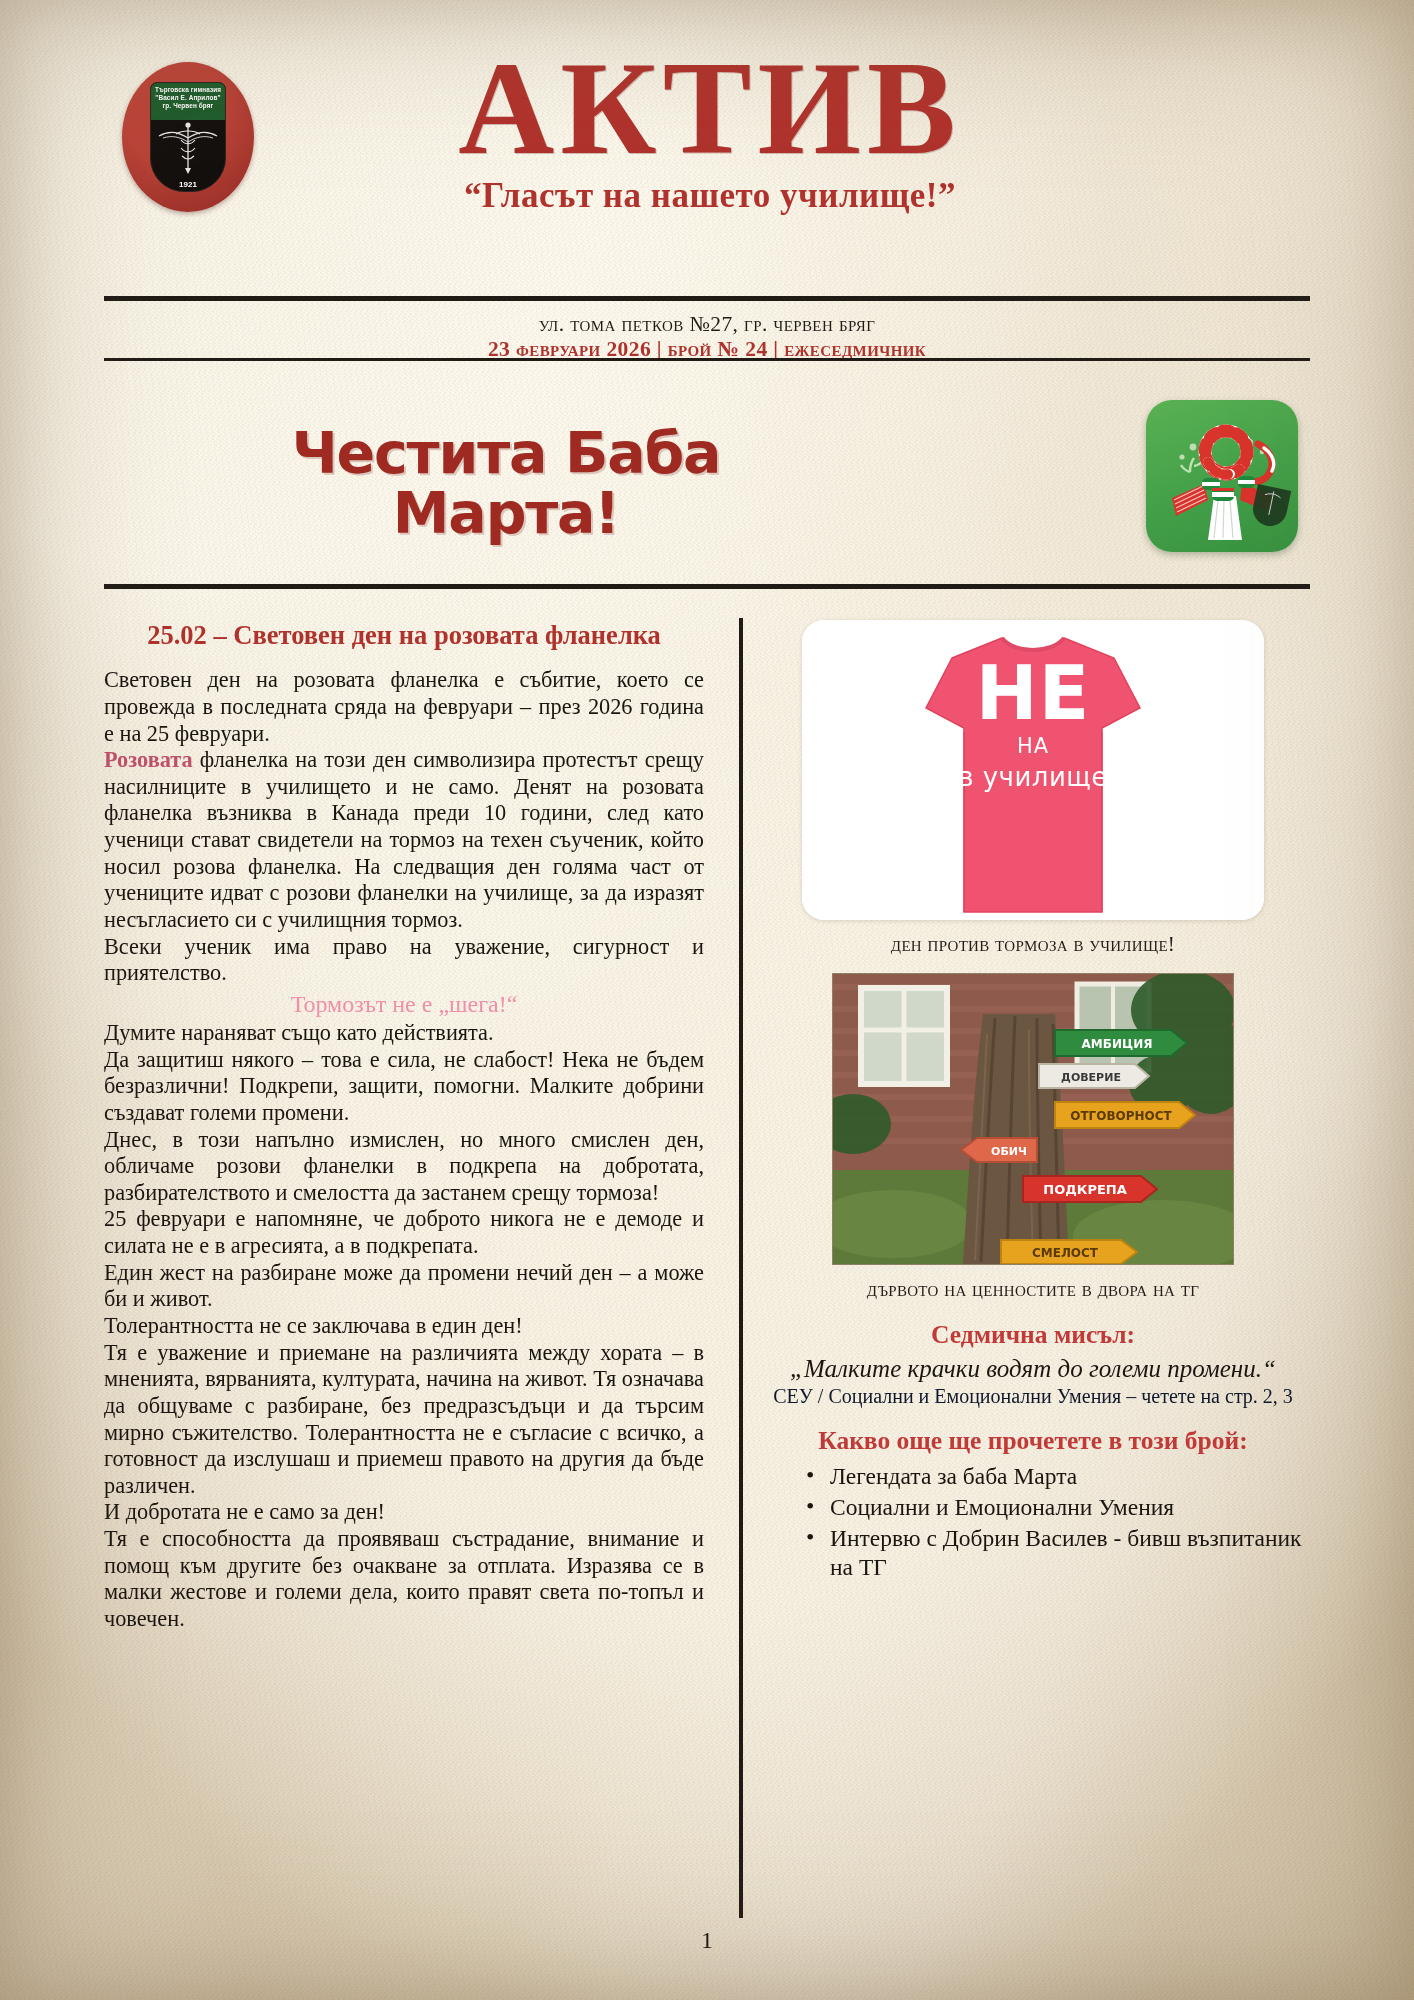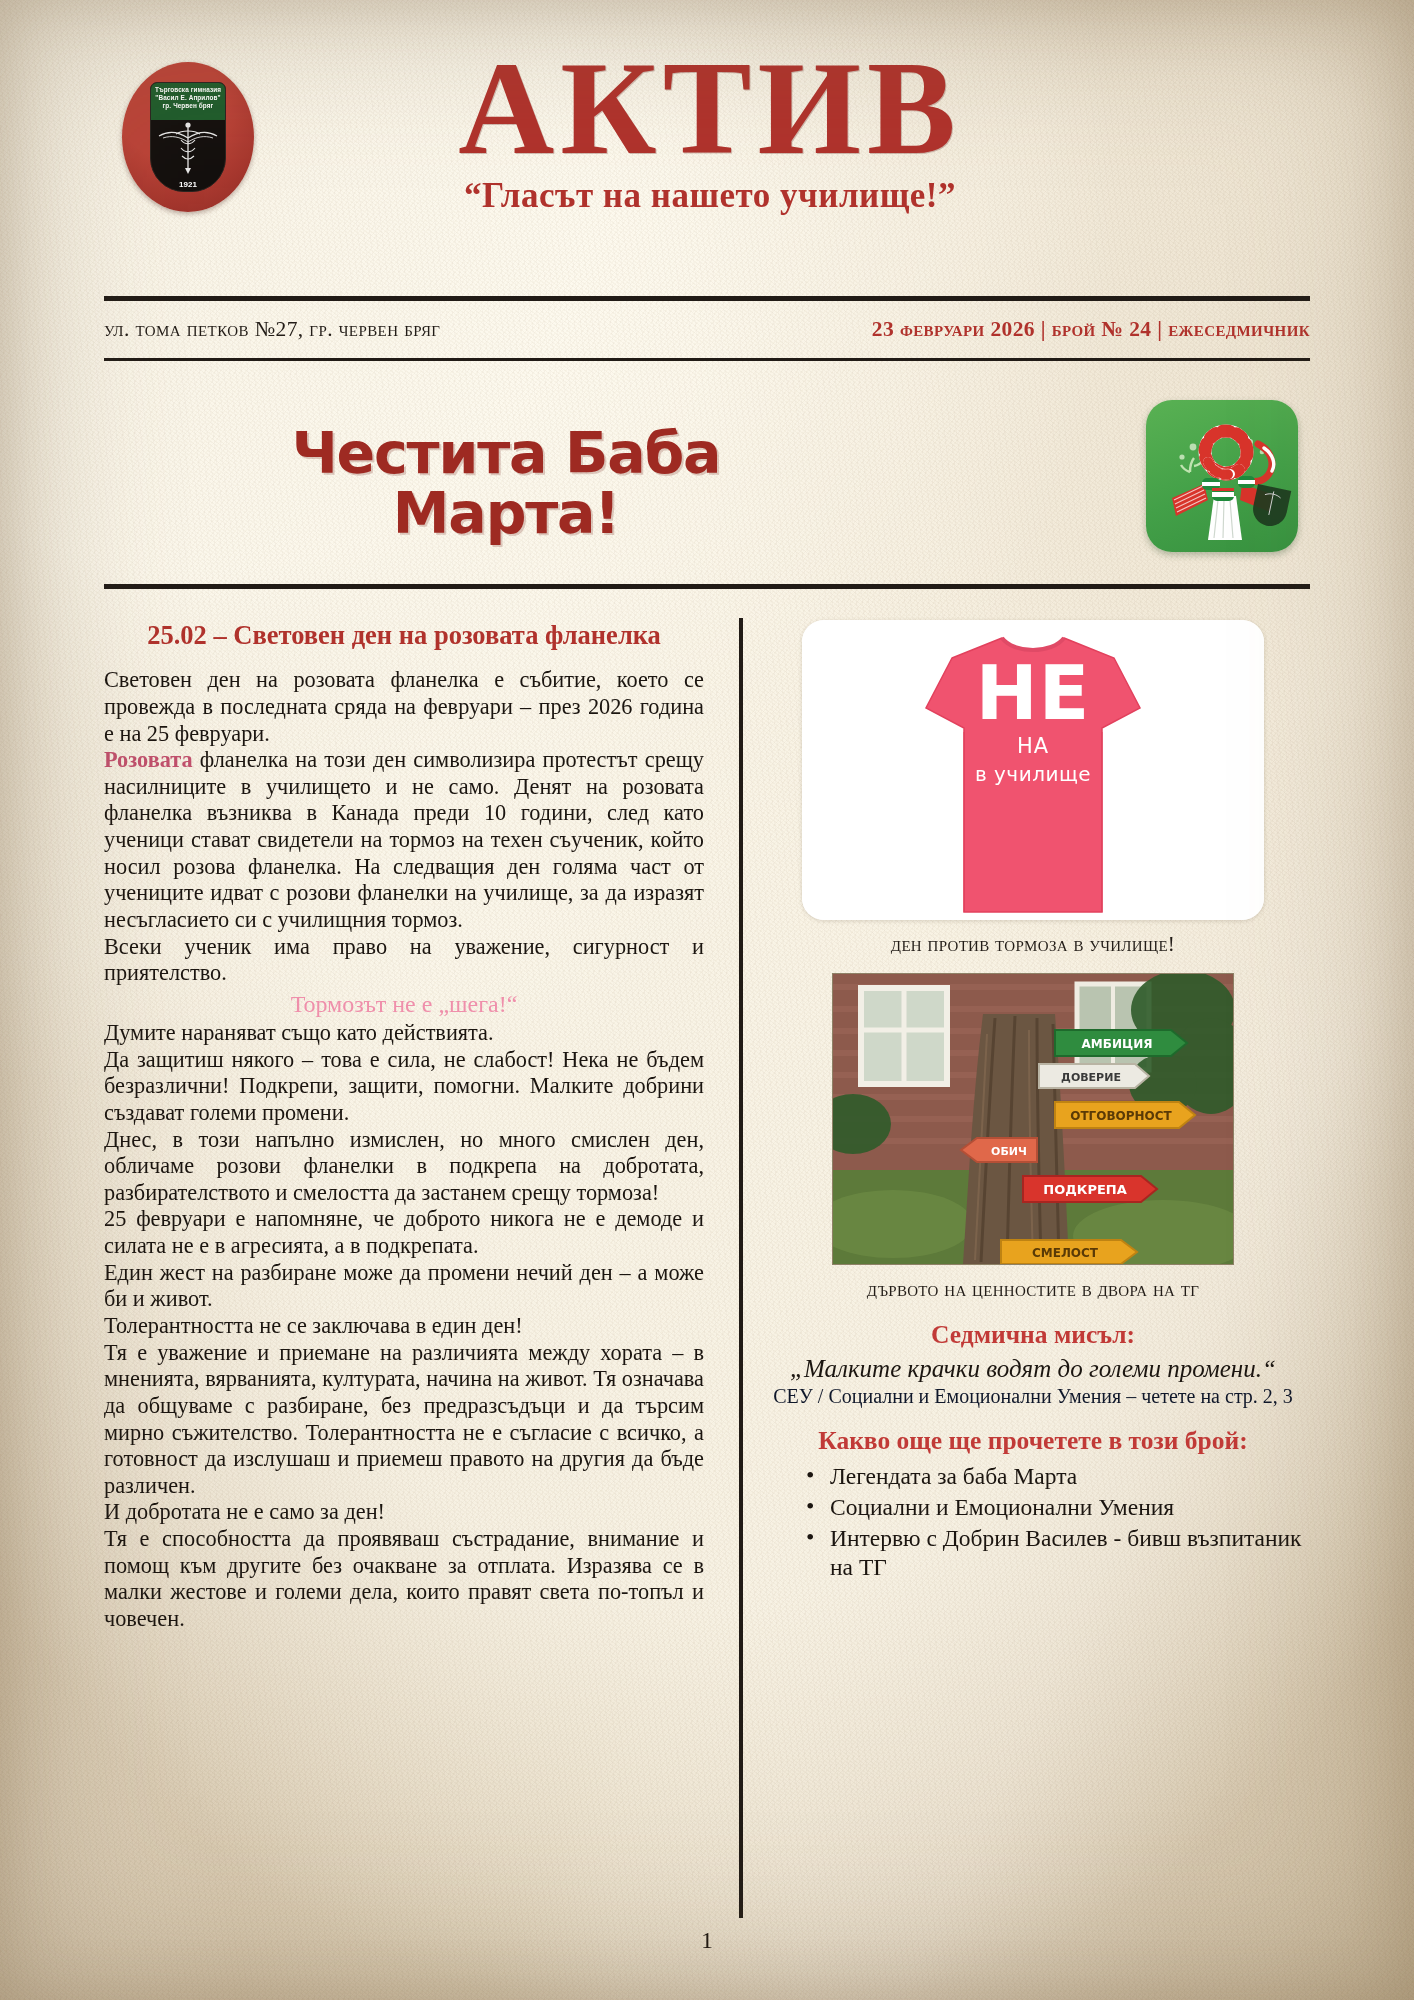--- a/index.html
+++ b/index.html
@@ -71,21 +71,21 @@
   .slogan{
     position:absolute;left:300px;top:128px;width:820px;text-align:center;
     font-family:"Liberation Serif",serif;font-weight:700;font-style:normal;
     font-size:35px;color:#b0322c;letter-spacing:.5px;
   }
 
   .rule-thick{position:absolute;left:104px;right:104px;height:5px;background:#211b16;}
   .rule-thin{position:absolute;left:104px;right:104px;height:3px;background:#211b16;}
 
   .infoline{position:absolute;left:104px;right:104px;top:312px;height:34px;
-    display:flex;align-items:center;justify-content:space-between;}
+    display:flex;align-items:center;justify-content:space-between;flex-direction:column;}
   .addr{
     font-family:"Liberation Serif",serif;font-size:21.5px;color:#221c17;
     font-variant:small-caps;text-transform:lowercase;letter-spacing:.4px;
   }
   .issue{
     font-family:"Liberation Serif",serif;font-size:21.5px;color:#b0322c;font-weight:700;
     font-variant:small-caps;text-transform:lowercase;letter-spacing:.4px;
   }
 
   
@@ -131,21 +131,21 @@
   .shirt-card{
     width:462px;height:300px;margin:0 auto;background:#fff;border-radius:22px;
     position:relative;overflow:hidden;box-shadow:0 1px 4px rgba(80,60,40,.18);
   }
   .shirt-wrap{position:absolute;left:0;top:0;width:100%;height:100%;}
   .shirt-text{position:absolute;left:0;right:0;top:38px;text-align:center;color:#fff;
     font-family:"DejaVu Sans",sans-serif;pointer-events:none;}
   .st-ne{font-size:74px;font-weight:700;line-height:.95;letter-spacing:1px;}
   .st-na{font-size:21px;font-weight:400;letter-spacing:1px;margin-top:6px;}
   .st-torm{font-size:30px;font-weight:400;letter-spacing:1px;margin-top:4px;}
-  .st-uch{font-size:20px;font-weight:400;letter-spacing:.5px;margin-top:4px;}
+  .st-uch{font-size:26px;font-weight:400;letter-spacing:.5px;margin-top:4px;}
 
   .caption{
     text-align:center;font-family:"Liberation Serif",serif;font-size:21px;color:#231d18;
     font-variant:small-caps;text-transform:lowercase;margin:12px 0 16px 0;letter-spacing:.3px;
   }
 
   .photo{
     width:400px;height:290px;margin:8px auto;border:1px solid #8e8166;position:relative;overflow:hidden;
     background:linear-gradient(180deg,#6c7a4a 0%,#5d6c41 100%);
   }

